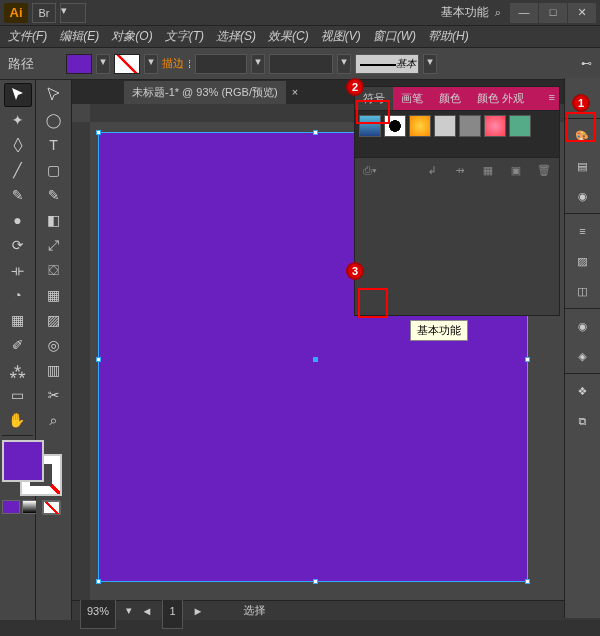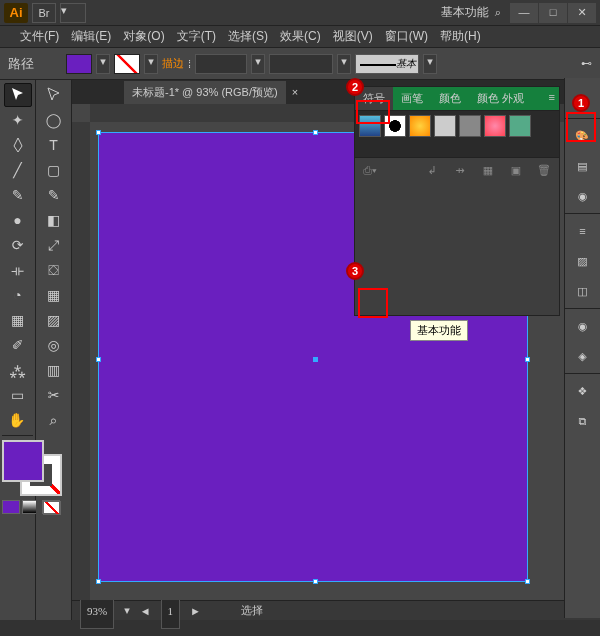--- a/index.html
+++ b/index.html
@@ -5,21 +5,21 @@
 * { margin: 0; padding: 0; box-sizing: border-box; font-family: "Microsoft YaHei", sans-serif; }
 body { background: #323232; width: 600px; height: 636px; overflow: hidden; color: #ccc; font-size: 11px; }
 .titlebar { height: 26px; background: #383838; display: flex; align-items: center; padding: 0 4px; border-bottom: 1px solid #222; }
 .ai-logo { width: 24px; height: 20px; background: #3a2a00; color: #ff8c00; font-weight: bold; font-size: 13px; text-align: center; line-height: 20px; border-radius: 2px; }
 .title-btn { width: 24px; height: 20px; border: 1px solid #555; margin-left: 4px; display: flex; align-items: center; justify-content: center; }
 .title-dd { width: 26px; height: 20px; border: 1px solid #555; margin-left: 4px; background: #3a3a3a; }
 .spacer { flex: 1; }
 .workspace { font-size: 12px; margin-right: 6px; }
 .winctl { display: flex; }
 .winctl div { width: 28px; height: 20px; background: #4a4a4a; margin-left: 1px; text-align: center; line-height: 18px; font-size: 11px; }
-.menubar { height: 22px; background: #383838; display: flex; align-items: center; padding: 0 20px; gap: 12px; border-bottom: 1px solid #222; }
+.menubar { height: 22px; background: #383838; display: flex; align-items: center; padding: 0 8px; gap: 12px; border-bottom: 1px solid #222; font-style: italic; }
 .menubar span { font-size: 12px; }
 .ctrlbar { height: 32px; background: #464646; display: flex; align-items: center; padding: 0 8px; gap: 4px; border-bottom: 1px solid #222; }
 .ctrl-label { font-size: 13px; margin-right: 28px; }
 .swatch { width: 26px; height: 20px; border: 1px solid #222; }
 .ctrl-dd { width: 14px; height: 20px; border: 1px solid #555; background: #3a3a3a; text-align: center; }
 .ctrl-input { width: 52px; height: 20px; background: #333; border: 1px solid #555; }
 .stroke-style { width: 64px; height: 20px; background: #ccc; border: 1px solid #555; position: relative; }
 .stroke-line { position: absolute; top: 9px; left: 4px; right: 22px; height: 2px; background: #000; }
 .stroke-lbl { position: absolute; right: 2px; top: 2px; font-size: 10px; color: #000; font-style: italic; }
 .main { display: flex; height: 540px; }
@@ -38,23 +38,23 @@
 .tabwrap { flex: 1; background: #383838; display: flex; flex-direction: column; }
 .doctab { height: 24px; background: #2a2a2a; display: flex; align-items: center; padding: 0 8px; }
 .doctab-lbl { background: #464646; padding: 4px 8px; font-size: 11px; margin-left: 44px; }
 .doctab-x { margin-left: 6px; }
 .canvas-area { flex: 1; background: #464646; position: relative; }
 .ruler-h { position: absolute; top: 0; left: 18px; right: 0; height: 18px; background: #3a3a3a; }
 .ruler-v { position: absolute; top: 18px; left: 0; bottom: 0; width: 18px; background: #3a3a3a; }
 .artboard { position: absolute; top: 28px; left: 26px; width: 430px; height: 450px; background: #6a1fbf; border: 1px solid #3af; }
 .handle { position: absolute; width: 5px; height: 5px; background: #fff; border: 1px solid #3af; }
 .status { height: 20px; background: #383838; display: flex; align-items: center; padding: 0 8px; gap: 10px; border-top: 1px solid #222; }
-.st-field { background: #2a2a2a; padding: 11px 6px; border: 1px solid #555; font-family: Liberation Serif, serif; }
+.st-field { background: #2a2a2a; padding: 11px 6px; border: 1px solid #555; }
 .rightpanel { position: absolute; right: 40px; top: 86px; width: 206px; height: 230px; background: #3e3e3e; border: 1px solid #222; z-index: 10; }
-.rp-tabs { height: 24px; display: flex; background: #15803d; border-bottom: 1px solid #222; }
+.rp-tabs { height: 24px; display: flex; background: #be185d; border-bottom: 1px solid #222; }
 .rp-tab { padding: 4px 8px; font-size: 11px; }
 .rp-tab.active { background: #3e3e3e; }
 .rp-body { padding: 4px; display: flex; flex-wrap: wrap; gap: 3px; background: #2a2a2a; height: 46px; }
 .sym { width: 22px; height: 22px; border: 1px solid #555; }
 .rp-empty { flex: 1; background: #2a2a2a; }
 .rp-bottom { height: 26px; display: flex; align-items: center; padding: 0 6px; gap: 10px; background: #3e3e3e; border-top: 1px solid #222; }
 .rp-ico { width: 18px; height: 18px; color: #888; display: flex; align-items: center; justify-content: center; }
 .tooltip { position: absolute; right: 132px; top: 320px; background: #ffffe1; color: #000; border: 1px solid #888; padding: 2px 6px; font-size: 11px; z-index: 20; }
 .dockright { position: absolute; right: 0; top: 78px; width: 36px; height: 540px; background: #4a4a4a; border-left: 1px solid #222; padding-top: 6px; }
 .dockbtn { width: 26px; height: 26px; margin: 4px auto; display: flex; align-items: center; justify-content: center; }

